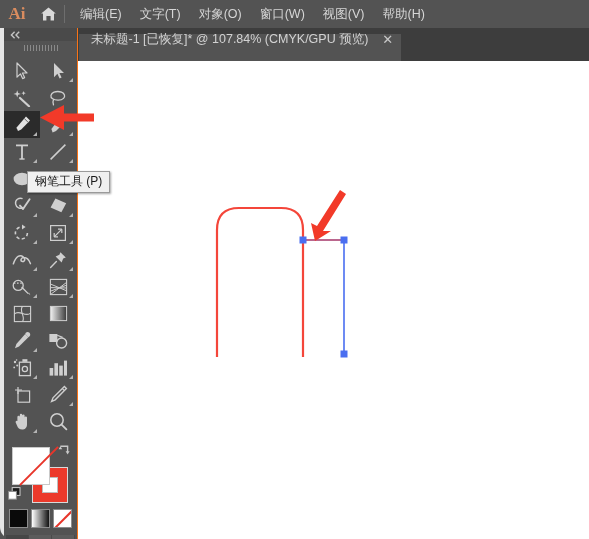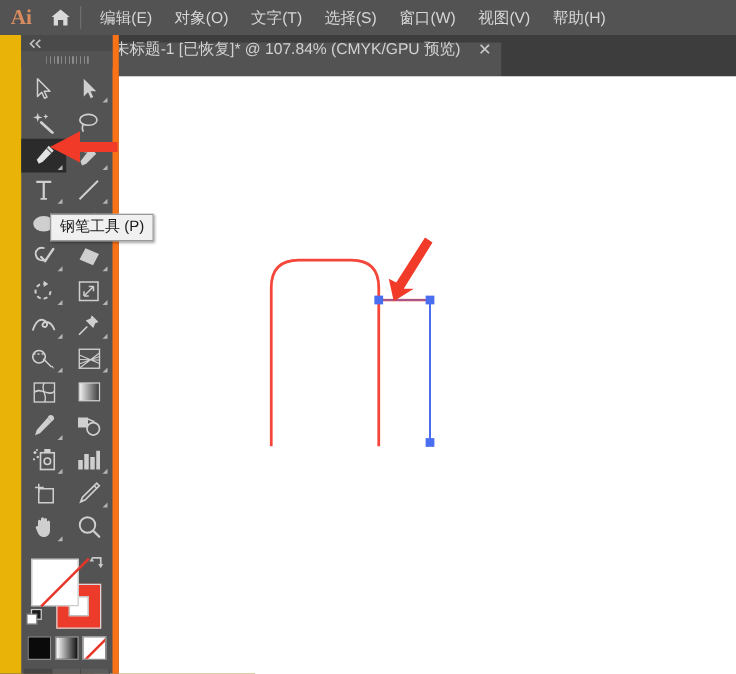--- a/index.html
+++ b/index.html
@@ -12,21 +12,22 @@
     height: 539px;
     overflow: hidden;
     font-family: "Liberation Sans", "DejaVu Sans", sans-serif;
     -webkit-font-smoothing: antialiased;
   }
 
   #app {
     position: relative;
     width: 589px;
     height: 539px;
-    background: #eab308;
+    background: #e5e5e5;
+    border-radius: 12px;
   }
 
   
   .menubar {
     position: absolute;
     left: 0; top: 0;
     width: 589px; height: 28px;
     background: #535353;
     display: flex;
     align-items: center;
@@ -87,25 +88,25 @@
   .doc-tab-close {
     color: #c8c8c8;
     font-size: 13px;
     margin-left: 14px;
     line-height: 1;
   }
 
   
   .toolbar {
     position: absolute;
-    left: 17px; top: 28px;
+    left: 4px; top: 28px;
     width: 73px;
     height: 511px;
     background: #535353;
-    border-right: 5px solid #f97316;
+    border-right: 1px solid #f97316;
   }
   .tb-collapse {
     height: 13px;
     padding-left: 6px;
     display: flex;
     align-items: center;
     background: #4a4a4a;
   }
   .tb-grip {
     height: 13px;
@@ -263,23 +264,22 @@
 
   <div class="menubar">
     <div class="ai-logo">Ai</div>
     <div class="home-icon">
       <svg width="17" height="16" viewBox="0 0 17 16" aria-hidden="true">
         <path d="M8.5 1.6 L1.2 7.6 L3.0 7.6 L3.0 14.4 L6.4 14.4 L6.4 10.0 L10.6 10.0 L10.6 14.4 L14.0 14.4 L14.0 7.6 L15.8 7.6 Z" fill="#d9d9d9"></path>
       </svg>
     </div>
     <div class="menu-sep"></div>
     <div class="menu-item">编辑(E)</div>
+    <div class="menu-item">文字(T)</div>
     <div class="menu-item">对象(O)</div>
-    <div class="menu-item">文字(T)</div>
-    <div class="menu-item">选择(S)</div>
     <div class="menu-item">窗口(W)</div>
     <div class="menu-item">视图(V)</div>
     <div class="menu-item">帮助(H)</div>
   </div>
 
   <div class="tabbar">
     <div class="doc-tab">
       <span class="doc-tab-title">未标题-1 [已恢复]* @ 107.84% (CMYK/GPU 预览)</span>
       <span class="doc-tab-close">✕</span>
     </div>

